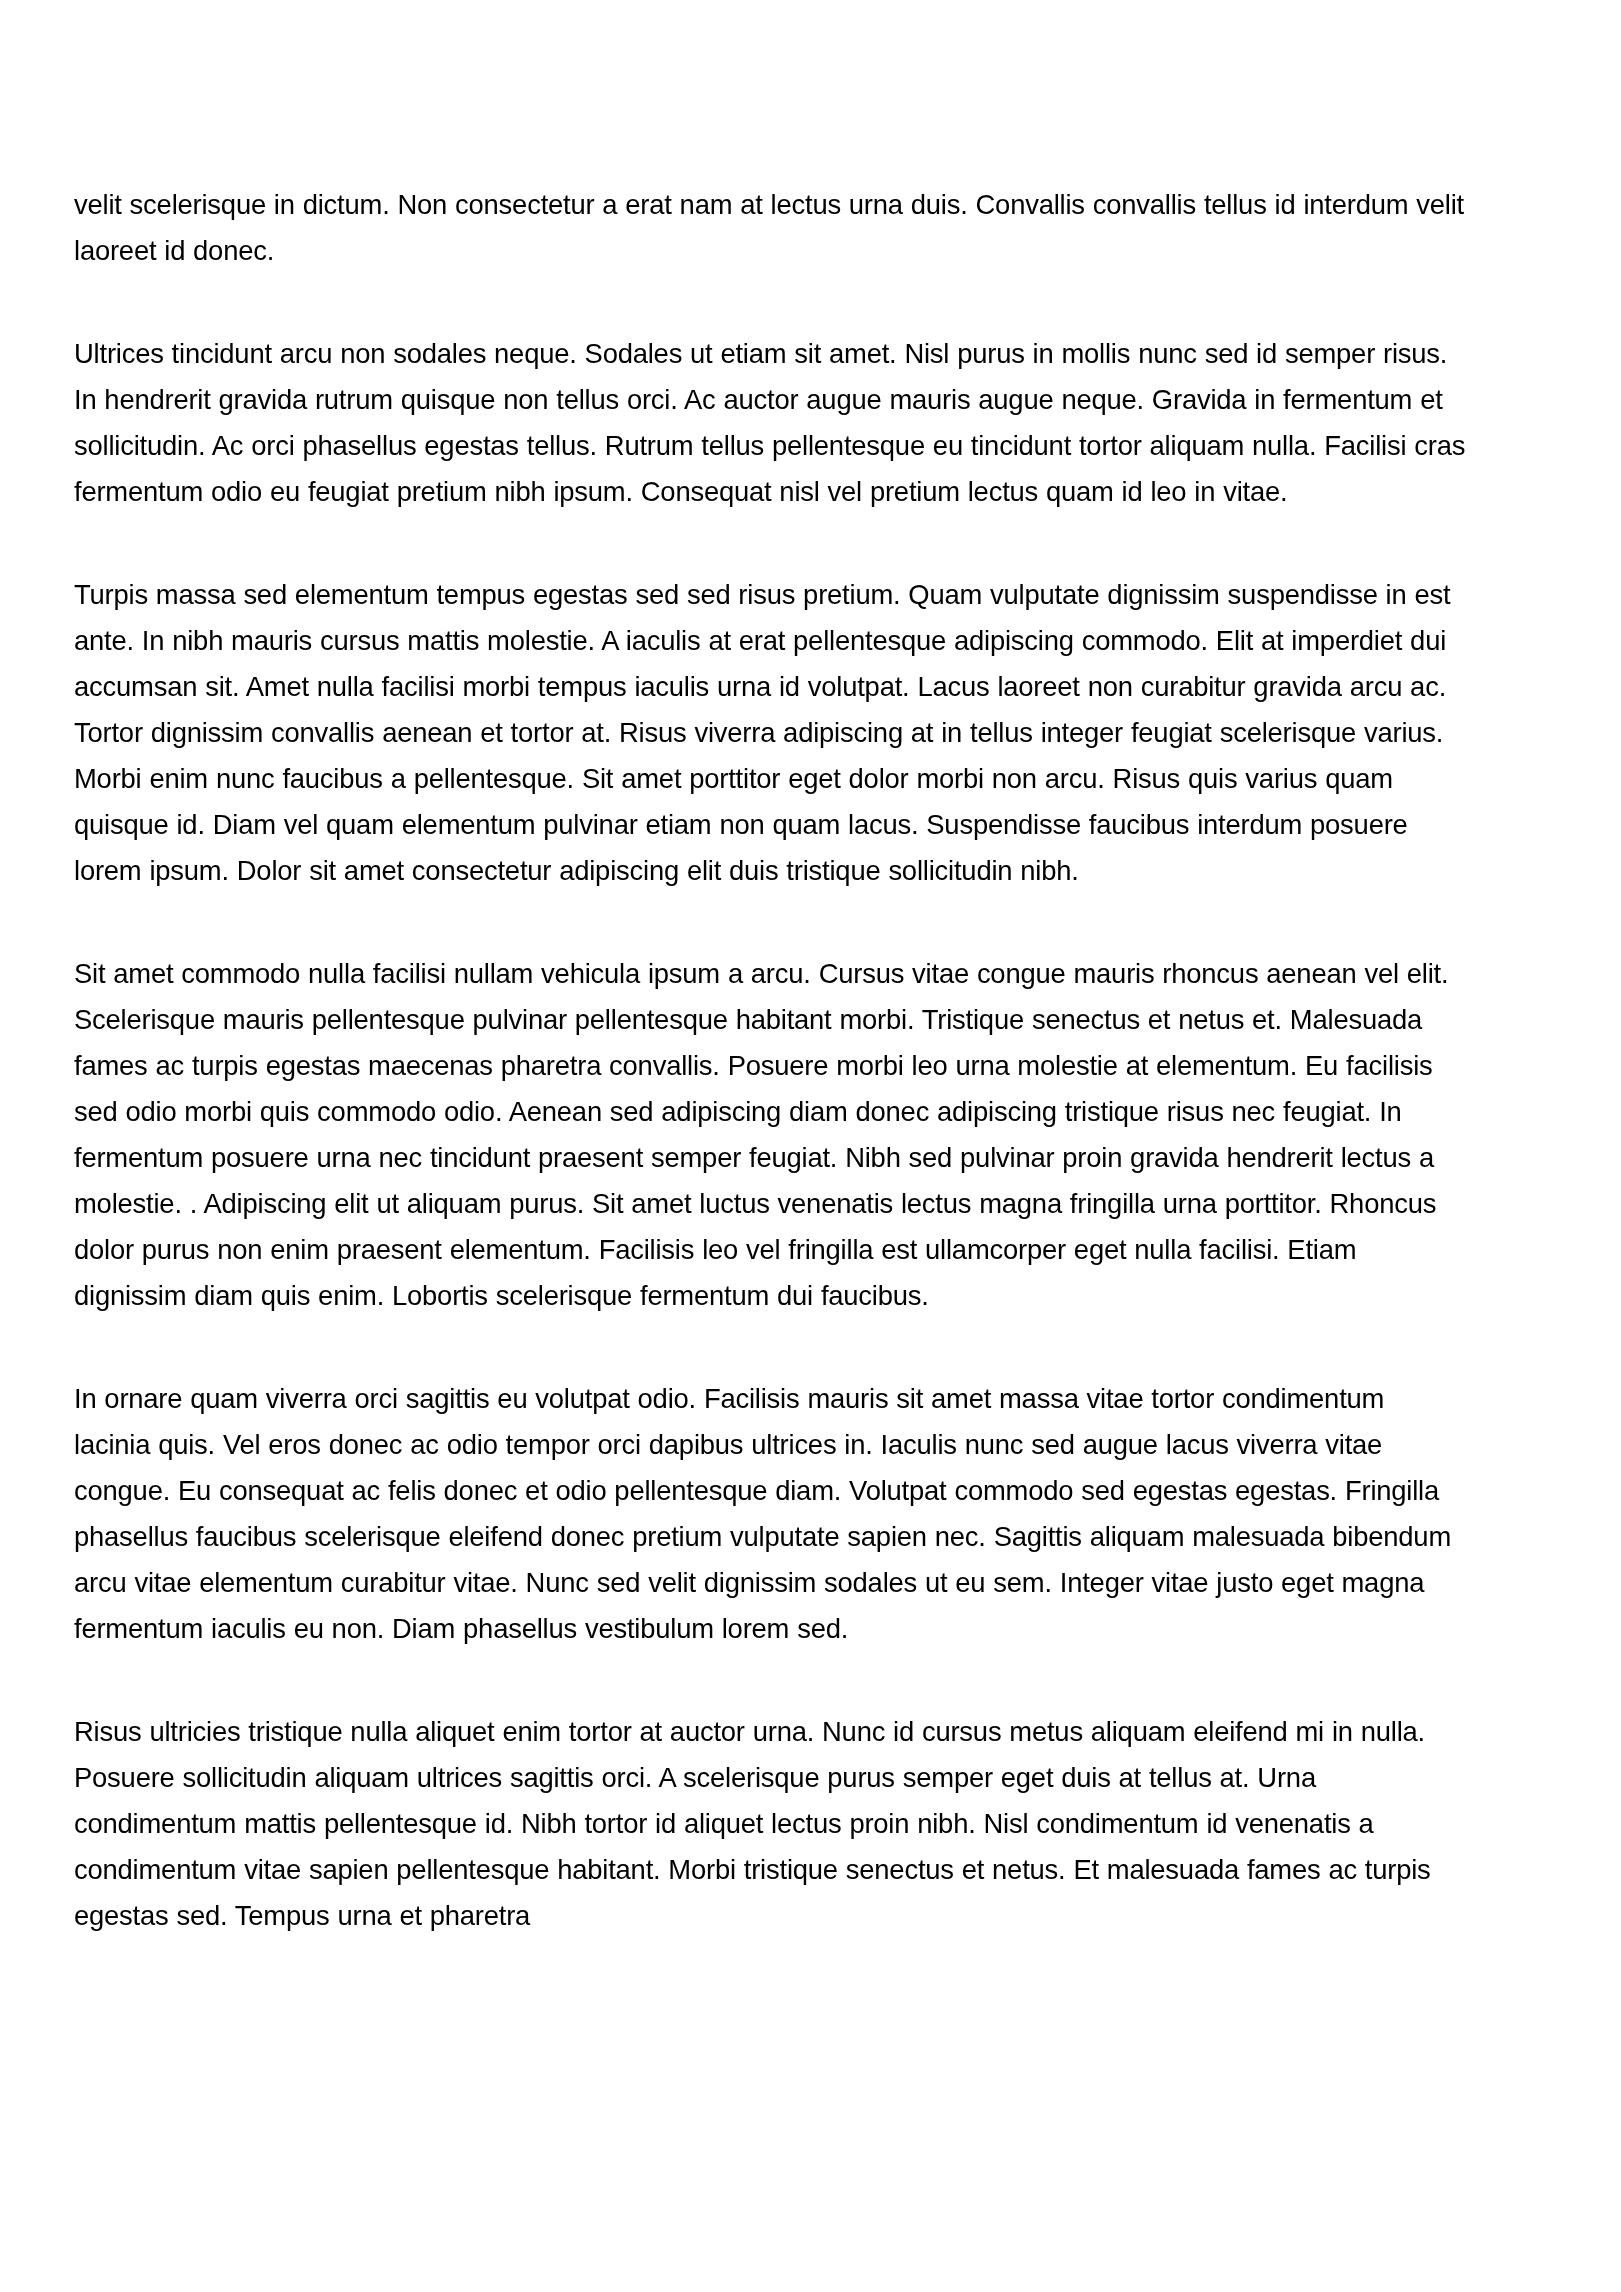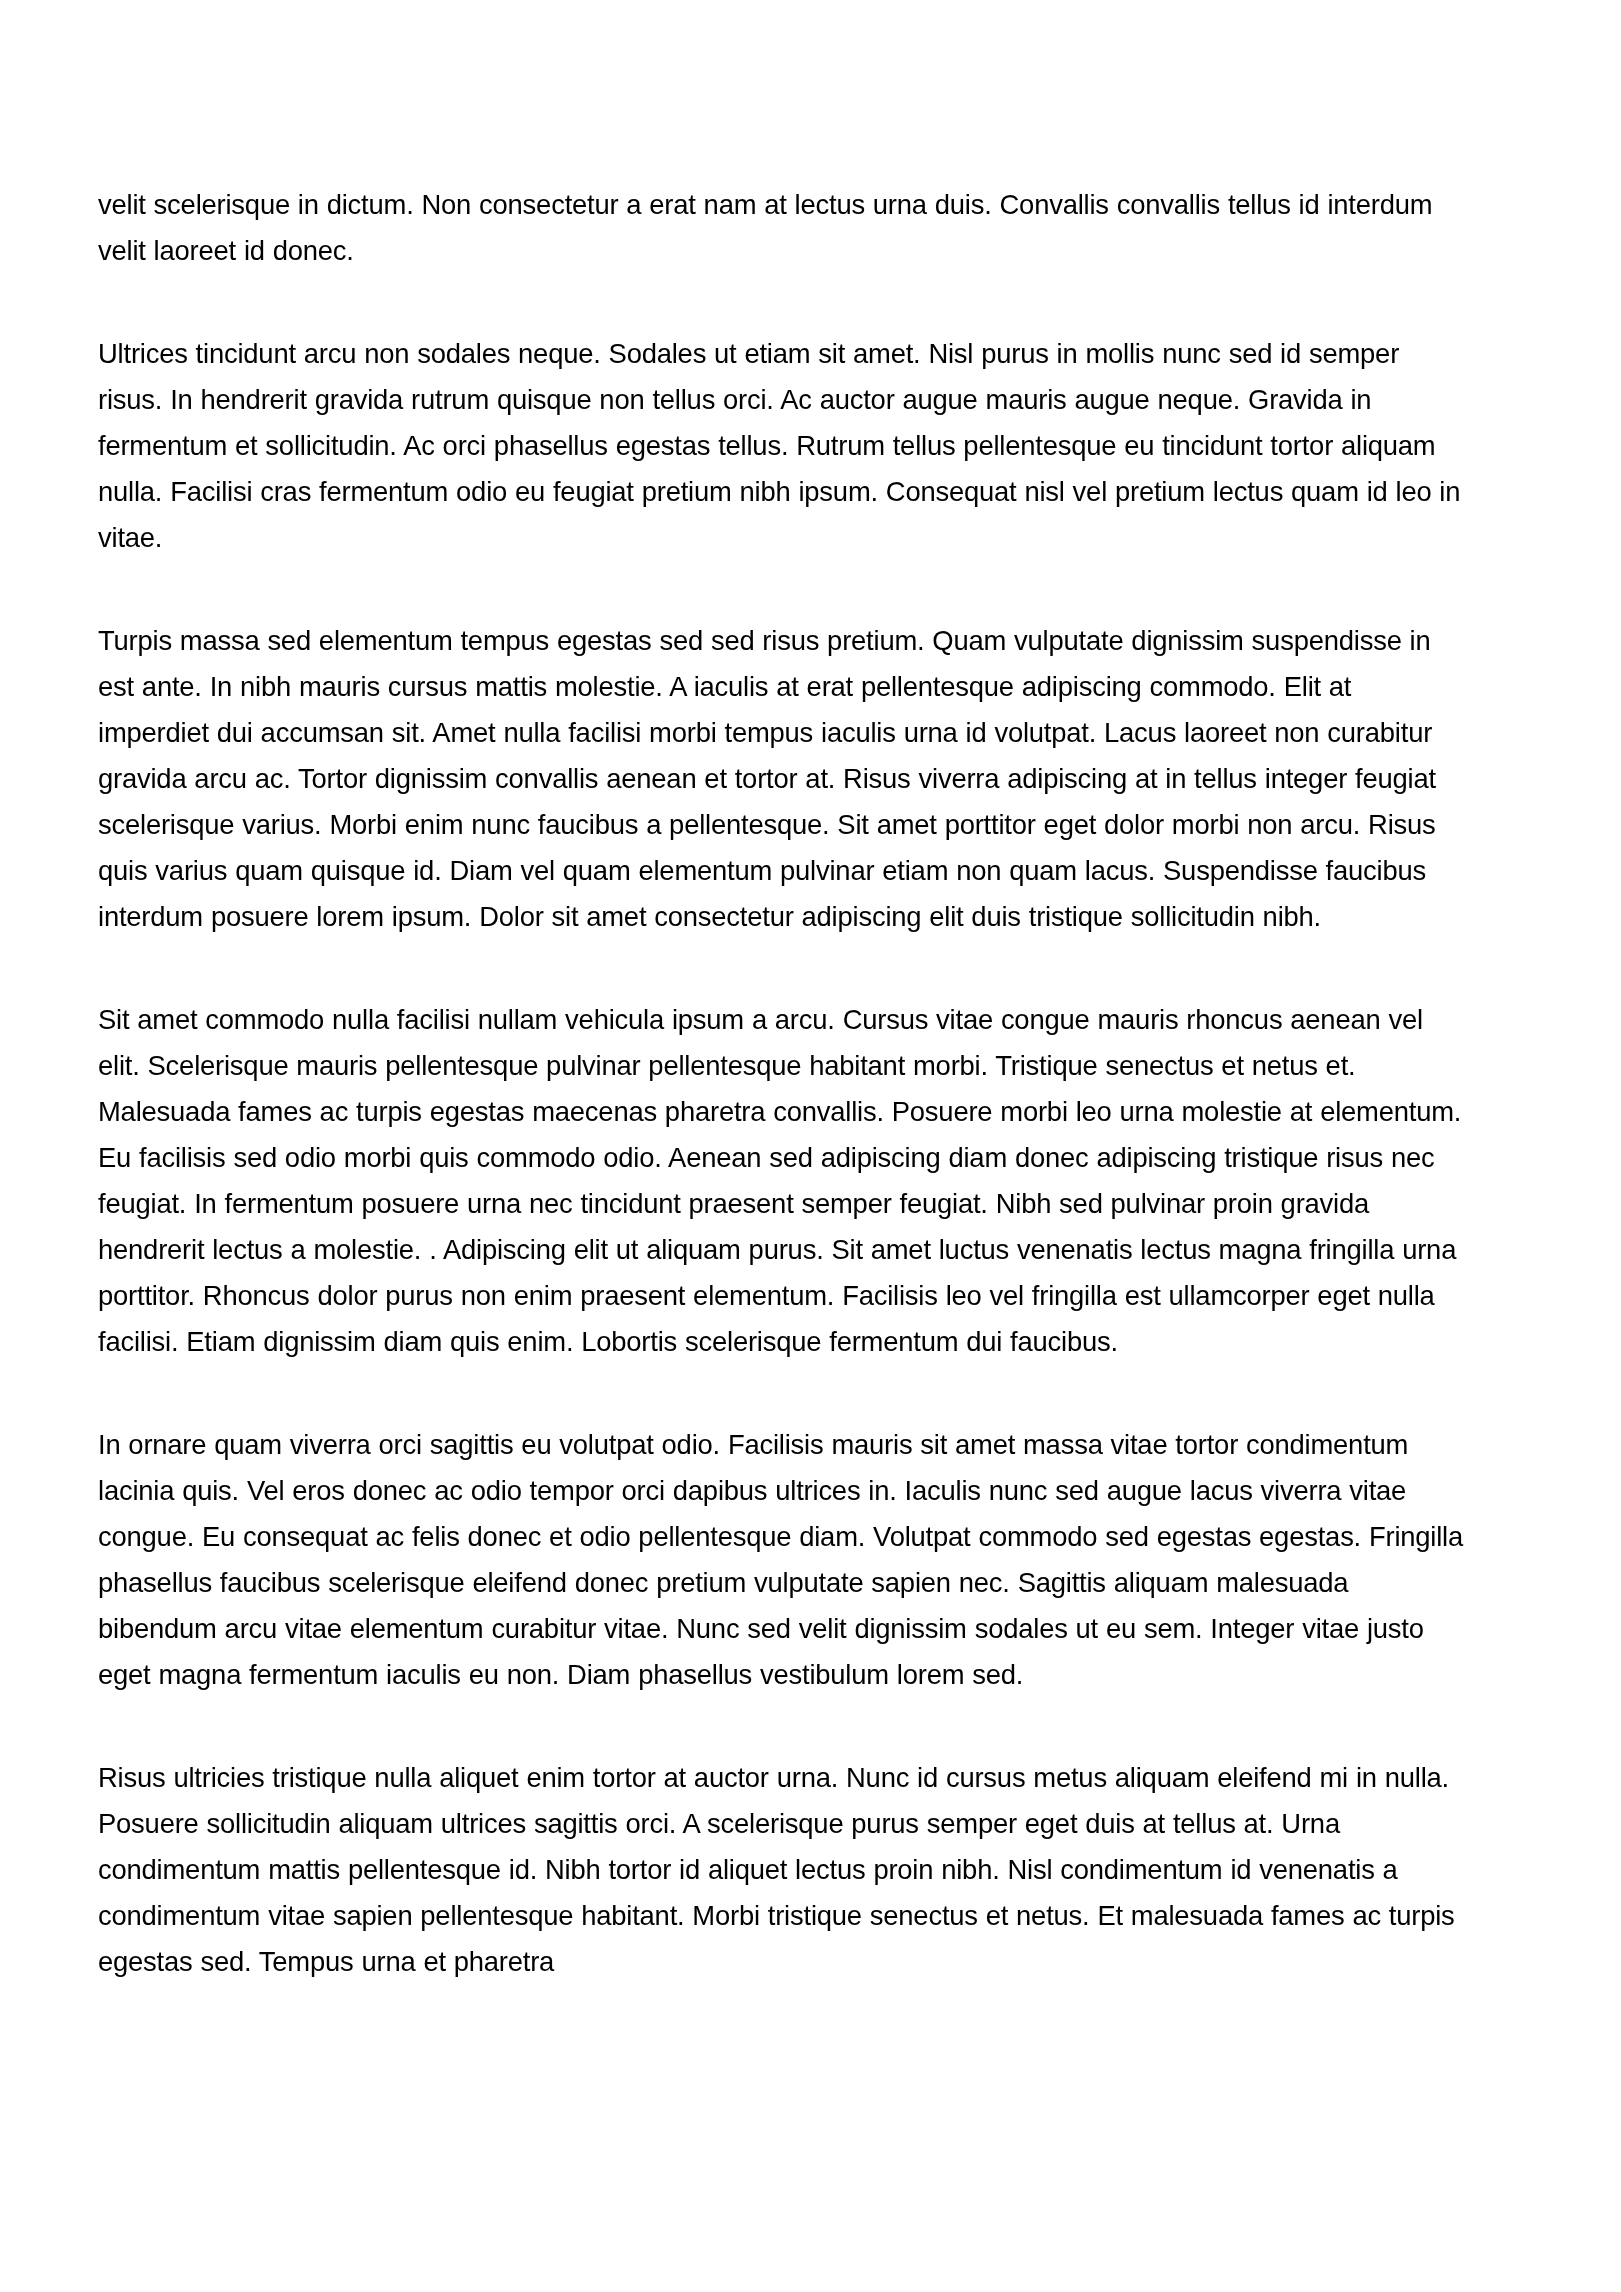--- a/index.html
+++ b/index.html
@@ -11,21 +11,21 @@
     width: 1621px;
     height: 2293px;
     overflow: hidden;
   }
   .page {
     box-sizing: border-box;
     width: 1621px;
     height: 2293px;
     background: #ffffff;
     color: #000000;
-    padding: 182px 154px 0 98px;
+    padding: 182px 154px 0 74px;
     font-family: "Liberation Sans", sans-serif;
     font-size: 27.4px;
     line-height: 46px;
     letter-spacing: -0.2px;
     text-align: left;
   }
   .para {
     margin: 0 0 57px 0;
     white-space: normal;
     word-spacing: 0.5px;

